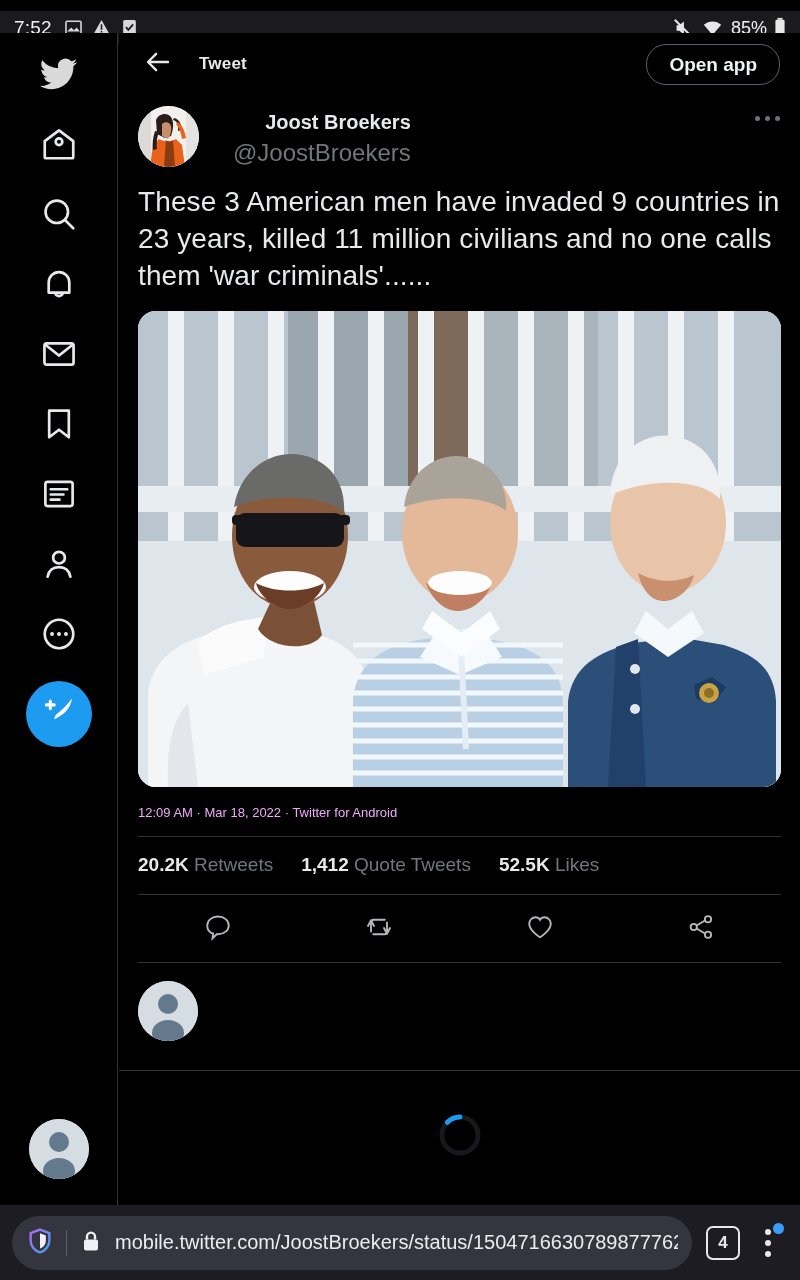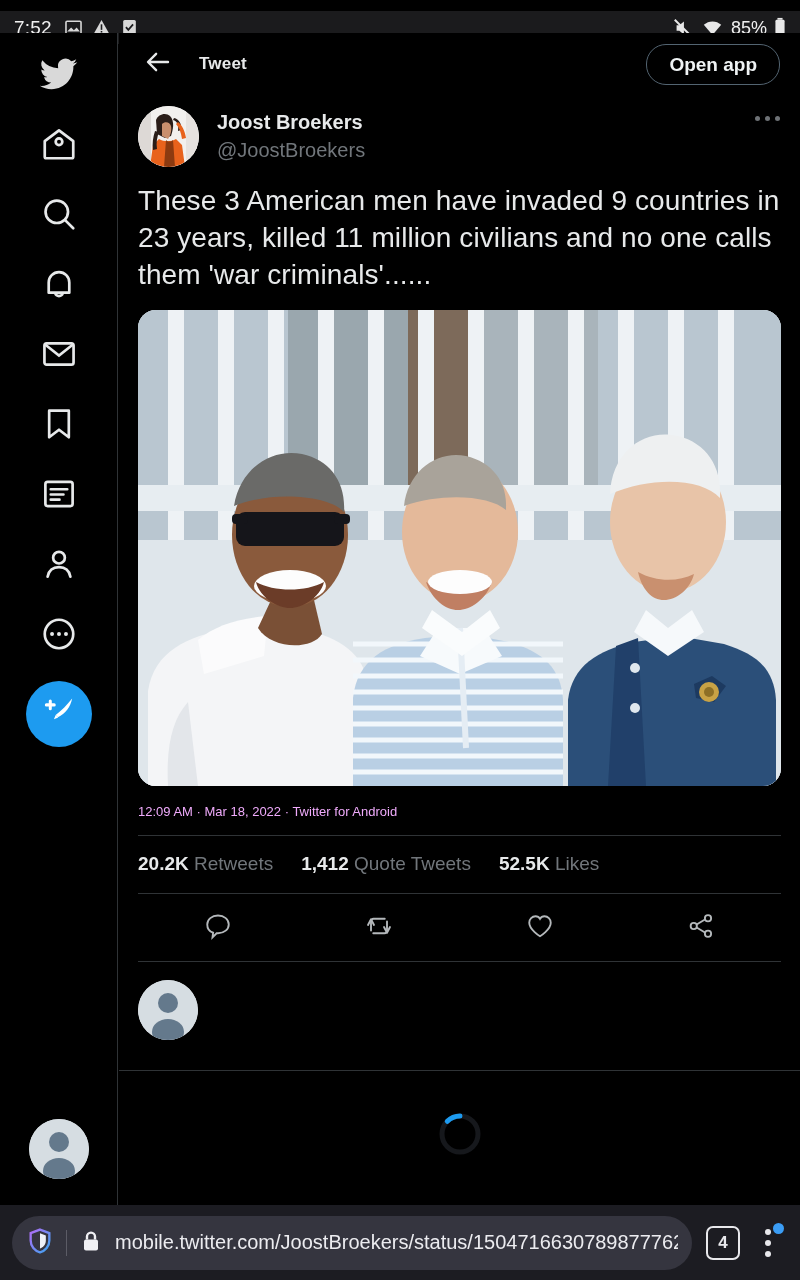--- a/index.html
+++ b/index.html
@@ -62,23 +62,23 @@
     margin-left: auto; border: 1px solid #536471; border-radius: 20px;
     color: #eff3f4; font-size: 19px; font-weight: bold;
     padding: 10px 22px; background: transparent; line-height: 1;
   }
 
   .tweet-head { display: flex; align-items: flex-start; padding: 11px 20px 0 19px; }
   .avatar-img {
     width: 61px; height: 61px; border-radius: 50%; overflow: hidden; flex: none; background:#efefef;
     position: relative;
   }
-  .names { margin-left: 18px; padding-top: 4px; }
+  .names { margin-left: 34px; padding-top: 4px; text-align: right; }
   .display-name { font-size: 20px; font-weight: bold; color: #e7e9ea; line-height: 1.25; }
-  .handle { font-size: 20px; color: #71767b; line-height: 1.3; margin-top: 2px; }
+  .handle { font-size: 24px; color: #71767b; line-height: 1.3; margin-top: 2px; }
   .more-dots { margin-left: auto; padding-top: 10px; display:flex; gap:5px; }
   .more-dots i { width: 5px; height: 5px; border-radius: 50%; background: #6e7276; display: block; }
 
   .tweet-text {
     padding: 16px 19px 0 19px; color: #e7e9ea;
     font-size: 28px; line-height: 1.32; letter-spacing: .1px;
   }
 
   .media {
     margin: 16px 19px 0 19px; width: 643px; height: 476px;

